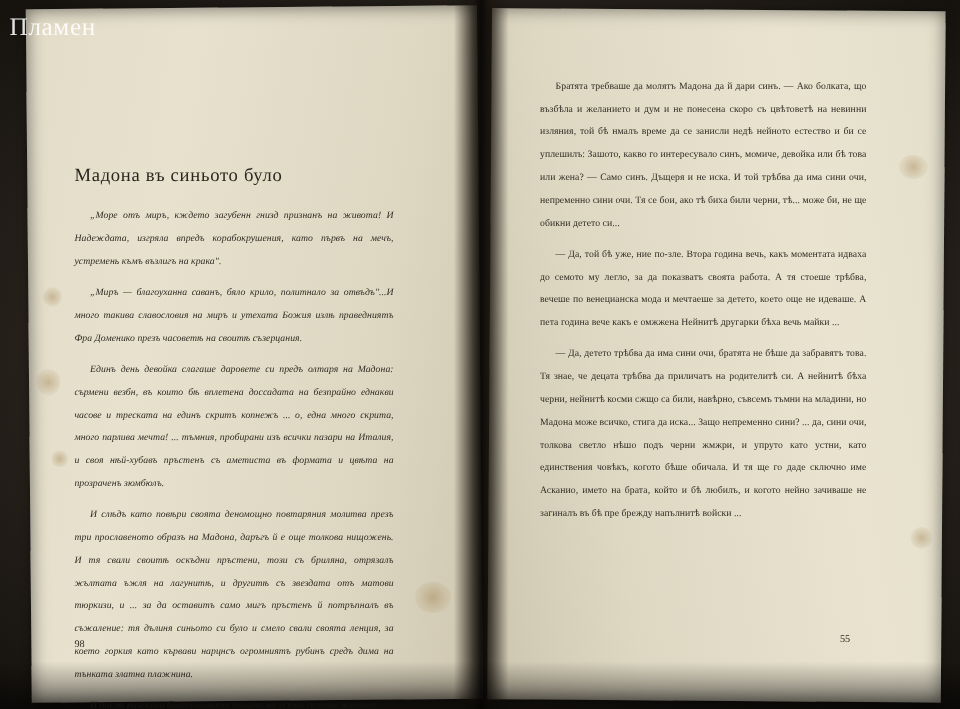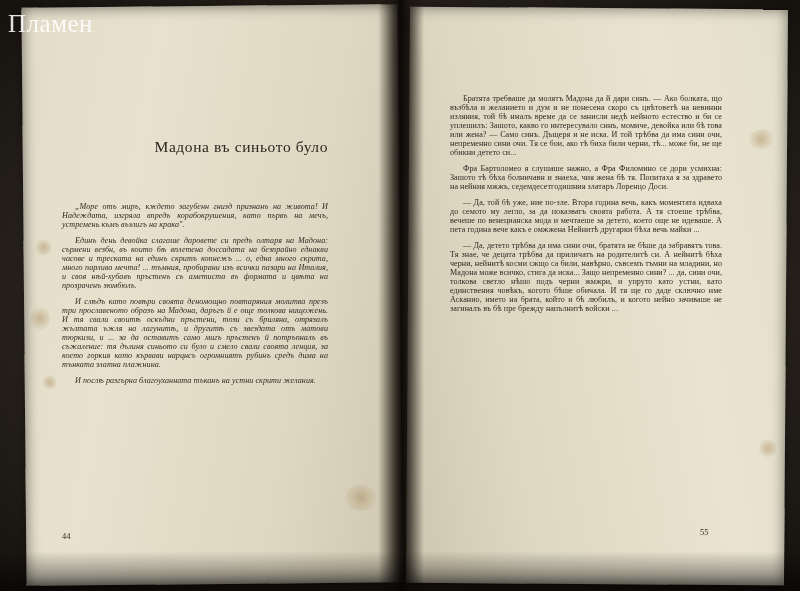--- a/index.html
+++ b/index.html
@@ -68,34 +68,33 @@
     border-radius: 50%;
     background: radial-gradient(circle, rgba(150,115,60,0.38) 0%, rgba(150,115,60,0.10) 60%, rgba(150,115,60,0) 100%);
     pointer-events: none;
   }
 
   
   .text-col {
     position: absolute;
     color: #2f2a22;
     font-size: 8.1px;
-    line-height: 9px;
+    line-height: 19px;
     text-align: justify;
     letter-spacing: 0.05px;
-    margin-top: 32px;
   }
   .left-col  { left: 62px;  top: 128px; width: 266px; font-style: italic; }
   .right-col { left: 450px; top: 62px;  width: 272px; }
 
   .chapter-title {
     position: absolute;
     left: 62px;
     top: 138px;
     width: 266px;
-    text-align: right;
+    text-align: left;
     font-size: 15.5px;
     letter-spacing: 0.6px;
     color: #2b2620;
   }
   .para {
     margin: 0 0 0 0;
     text-indent: 13px;
   }
   .para + .para { margin-top: 7px; }
   .para.tight { margin-top: 0; }
@@ -106,21 +105,21 @@
     color: #322c24;
   }
   .folio-left  { left: 62px;  top: 531px; }
   .folio-right { left: 700px; top: 527px; }
 
   
   .wm-plamen {
     position: absolute;
     left: 8px; top: 10px;
     font-family: "Liberation Serif", serif;
-    font-size: 25px;
+    font-size: 21px;
     color: rgba(255,255,255,0.88);
     letter-spacing: 0.5px;
   }
   .wm-bazar {
     position: absolute;
     right: 10px; bottom: 18px;
     font-family: "Liberation Sans", sans-serif;
     font-weight: bold;
     font-size: 30px;
     color: rgba(255,255,255,0.80);
@@ -152,30 +151,30 @@
     <div class="stain" style="left:340px; top:120px; width:24px; height:20px;"></div>
     <div class="stain" style="left:352px; top:430px; width:18px; height:18px;"></div>
   </div>
 
   <div class="gutter"></div>
 
   <div class="chapter-title">Мадона въ синьото було</div>
 
   <div class="text-col left-col" style="top:170px;">
     <p class="para tight">„Море отъ миръ, кждето загубенн гнизд признанъ на живота! И Надеждата, изгряла впредъ корабокрушения, като първъ на мечъ, устремень къмъ възлигъ на крака".</p>
+    <p class="para">„Миръ — благоуханна саванъ, бяло крило, политнало за отвъдъ"...И много такива славословия на миръ и утехата Божия излѣ праведниятъ Фра Доменико презъ часоветѣ на своитѣ съзерцания.</p>
     <p class="para">Единъ день девойка слагаше даровете си предъ олтаря на Мадона: сърмени везбн, въ които бѣ вплетена доссадата на безпрайно еднакви часове и трескатa на единъ скритъ копнежъ ... о, една много скрита, много парлива мечта! ... тъмния, пробирани изъ всички пазари на Италия, и своя нѣй-хубавъ пръстенъ съ аметиста въ формата и цвѣта на прозраченъ зюмбюлъ.</p>
     <p class="para">И слѣдъ като повѣри своята деномощно повтаряния молитва презъ три прославеното образъ на Мадона, даръгъ й е още толкова нищожень. И тя свали своитѣ оскъдни пръстени, този съ бриляна, отрязалъ жълтата ъжля на лагунитѣ, и другитѣ съ звездата отъ матови тюркизи, и ... за да оставитъ само мигъ пръстенъ й потръпналъ въ съжаление: тя дълиня синьото си було и смело свали своята ленция, за което горкия като кървави нарцнсъ огромниятъ рубинъ средъ дима на тънката златна плажнина.</p>
     <p class="para">И послѣ разгърна благоуханната тъканъ на устни скрити желания.</p>
   </div>
 
-  <div class="folio folio-left">44</div>
+  <div class="folio folio-left">98</div>
 
   <div class="text-col right-col">
     <p class="para tight">Братята требваше да молятъ Мадона да й дари синъ. — Ако болката, що възбѣла и желанието и дум и не понесена скоро съ цвѣтоветѣ на невинни изляния, той бѣ нмалъ време да се занисли недѣ нейното естество и би се уплешилъ: Зашото, какво го интересувало синъ, момиче, девойка или бѣ това или жена? — Само синъ. Дъщеря и не иска. И той трѣбва да има сини очи, непременно сини очи. Тя се бои, ако тѣ биха били черни, тѣ... може би, не ще обикни детето си...</p>
-    <p class="para">Фра Бартоломео я слушаше нажно, а Фра Филомино се дори усмихна: Зашото тѣ бѣха болничавн и знаеха, чия жена бѣ тя. Попитаха я за здравето на нейния мжжъ, седемдесетгодишния златаръ Лоренцо Доси.</p>
     <p class="para">— Да, той бѣ уже, ние по-зле. Втора година вечь, какъ моментата идваха до семото му легло, за да показватъ своята работа. А тя стоеше трѣбва, вечеше по венецианска мода и мечтаеше за детето, което още не идеваше. А пета година вече какъ е омжжена Нейнитѣ другарки бѣха вечь майки ...</p>
     <p class="para">— Да, детето трѣбва да има сини очи, братята не бѣше да забравятъ това. Тя знае, че децата трѣбва да приличатъ на родителитѣ си. А нейнитѣ бѣха черни, нейнитѣ косми сжщо са били, навѣрно, съвсемъ тъмни на младини, но Мадона може всичко, стига да иска... Защо непременно сини? ... да, сини очи, толкова светло нѣшо подъ черни жмжри, и упруто като устни, като единствения човѣкъ, когото бѣше обичала. И тя ще го даде сключно име Асканио, името на брата, който и бѣ любилъ, и когото нейно зачиваше не загиналъ въ бѣ пре брежду напълнитѣ войски ...</p>
   </div>
 
   <div class="folio folio-right">55</div>
 
   <div class="bottom-shadow"></div>
 
   <div class="wm-plamen">Пламен</div>
 </div>

